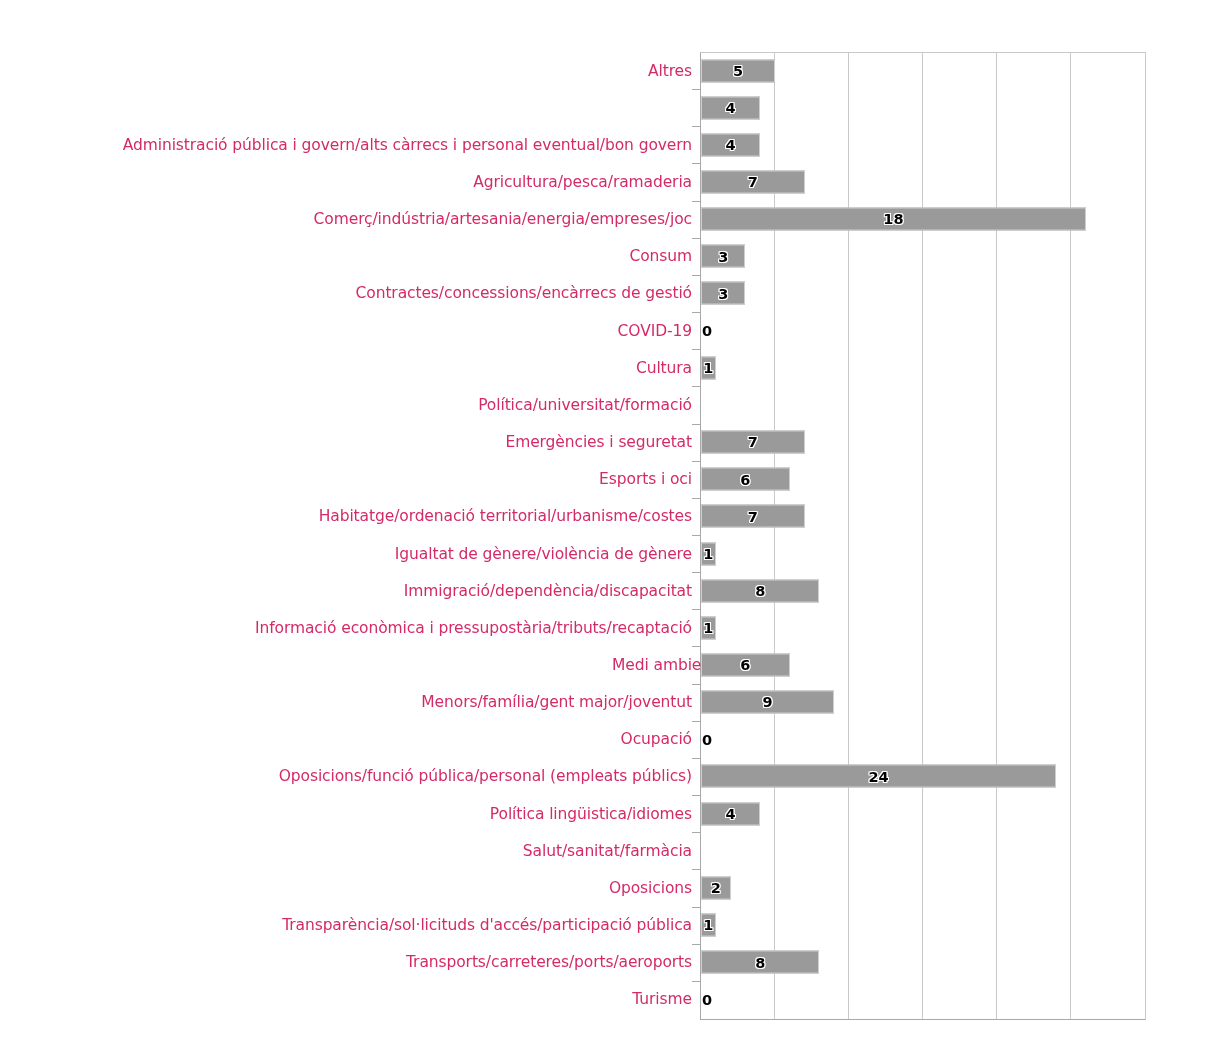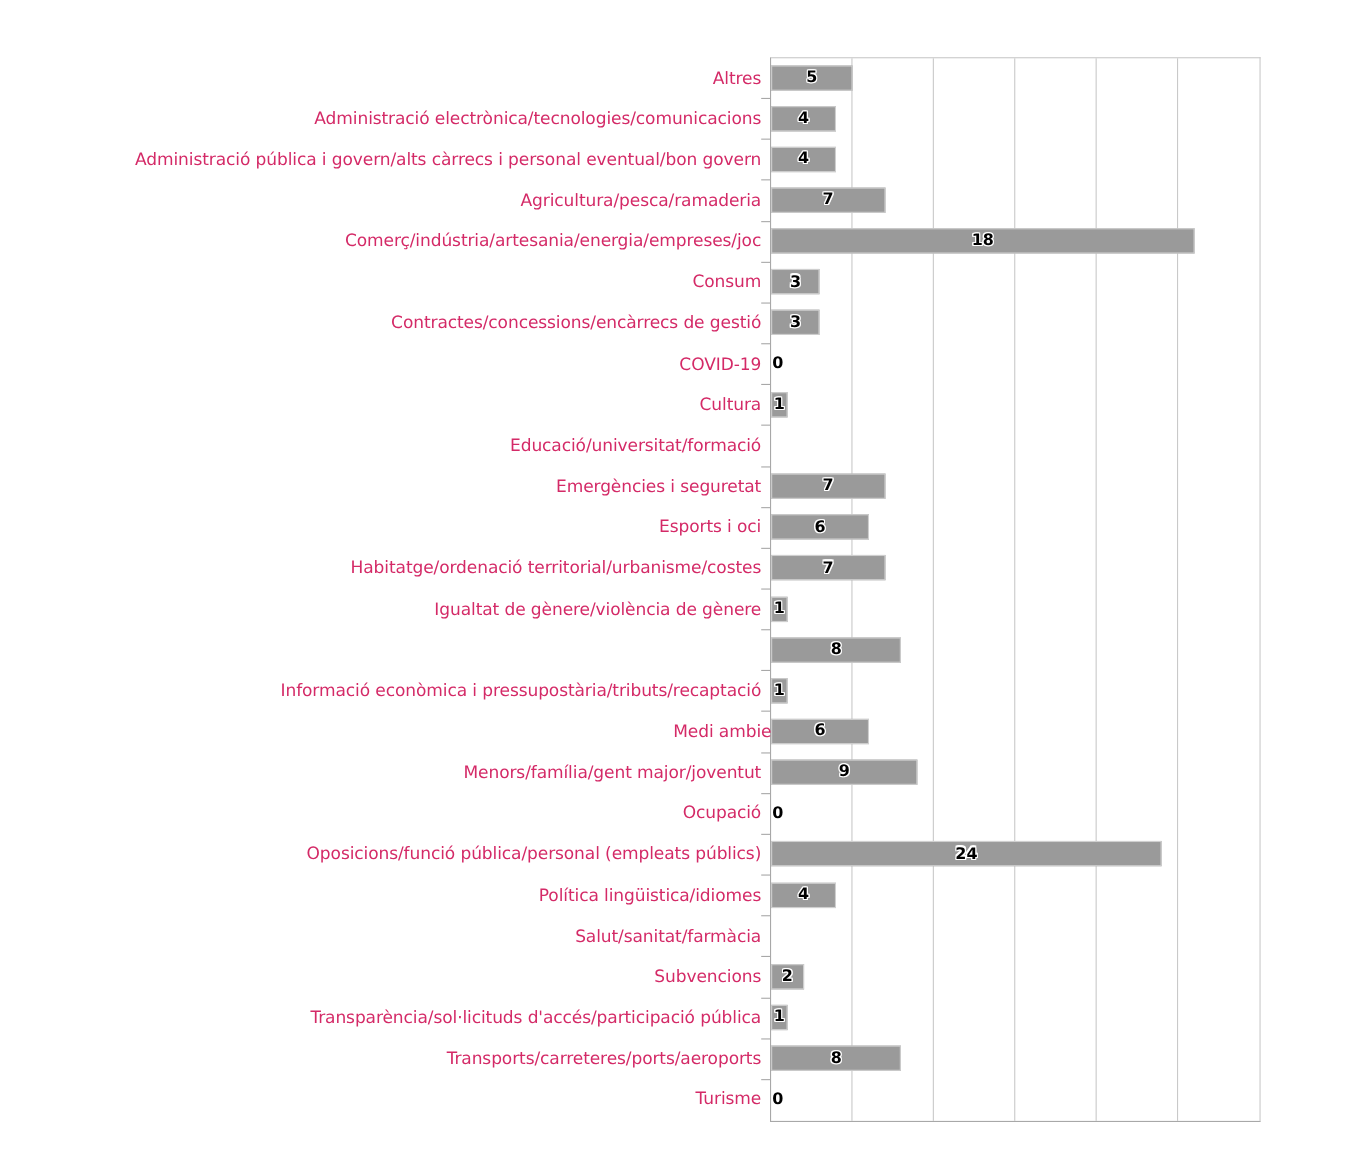--- a/index.html
+++ b/index.html
@@ -146,21 +146,20 @@
   <div class="rows-layer" id="rows-layer">
       <div class="row" style="top: 0px; height: 37.1538px;">
         <div class="cat-label">Altres</div>
         <div class="bar-wrap">
           <div class="bar" style="width: 74px;">
             <span class="bar-value">5</span>
           </div>
         </div>
       </div>
       <div class="row" style="top: 37.1538px; height: 37.1538px;">
-        <div class="cat-label">Administració electrònica/tecnologies/comunicacions</div>
         <div class="bar-wrap">
           <div class="bar" style="width: 59.2px;">
             <span class="bar-value">4</span>
           </div>
         </div>
       </div>
       <div class="row" style="top: 74.3077px; height: 37.1538px;">
         <div class="cat-label">Administració pública i govern/alts càrrecs i personal eventual/bon govern</div>
         <div class="bar-wrap">
           <div class="bar" style="width: 59.2px;">
@@ -210,21 +209,21 @@
       </div>
       <div class="row" style="top: 297.231px; height: 37.1538px;">
         <div class="cat-label">Cultura</div>
         <div class="bar-wrap">
           <div class="bar" style="width: 14.8px;">
             <span class="bar-value">1</span>
           </div>
         </div>
       </div>
       <div class="row" style="top: 334.385px; height: 37.1538px;">
-        <div class="cat-label">Educació/universitat/formació</div>
+        <div class="cat-label">Política/universitat/formació</div>
       </div>
       <div class="row" style="top: 371.538px; height: 37.1538px;">
         <div class="cat-label">Emergències i seguretat</div>
         <div class="bar-wrap">
           <div class="bar" style="width: 103.6px;">
             <span class="bar-value">7</span>
           </div>
         </div>
       </div>
       <div class="row" style="top: 408.692px; height: 37.1538px;">
@@ -245,20 +244,21 @@
       </div>
       <div class="row" style="top: 483px; height: 37.1538px;">
         <div class="cat-label">Igualtat de gènere/violència de gènere</div>
         <div class="bar-wrap">
           <div class="bar" style="width: 14.8px;">
             <span class="bar-value">1</span>
           </div>
         </div>
       </div>
       <div class="row" style="top: 520.154px; height: 37.1538px;">
+        <div class="cat-label">Immigració/dependència/discapacitat</div>
         <div class="bar-wrap">
           <div class="bar" style="width: 118.4px;">
             <span class="bar-value">8</span>
           </div>
         </div>
       </div>
       <div class="row" style="top: 557.308px; height: 37.1538px;">
         <div class="cat-label">Informació econòmica i pressupostària/tributs/recaptació</div>
         <div class="bar-wrap">
           <div class="bar" style="width: 14.8px;">
@@ -303,21 +303,21 @@
         <div class="bar-wrap">
           <div class="bar" style="width: 59.2px;">
             <span class="bar-value">4</span>
           </div>
         </div>
       </div>
       <div class="row" style="top: 780.231px; height: 37.1538px;">
         <div class="cat-label">Salut/sanitat/farmàcia</div>
       </div>
       <div class="row" style="top: 817.385px; height: 37.1538px;">
-        <div class="cat-label">Subvencions</div>
+        <div class="cat-label">Oposicions</div>
         <div class="bar-wrap">
           <div class="bar" style="width: 29.6px;">
             <span class="bar-value">2</span>
           </div>
         </div>
       </div>
       <div class="row" style="top: 854.538px; height: 37.1538px;">
         <div class="cat-label">Transparència/sol·licituds d'accés/participació pública</div>
         <div class="bar-wrap">
           <div class="bar" style="width: 14.8px;">

